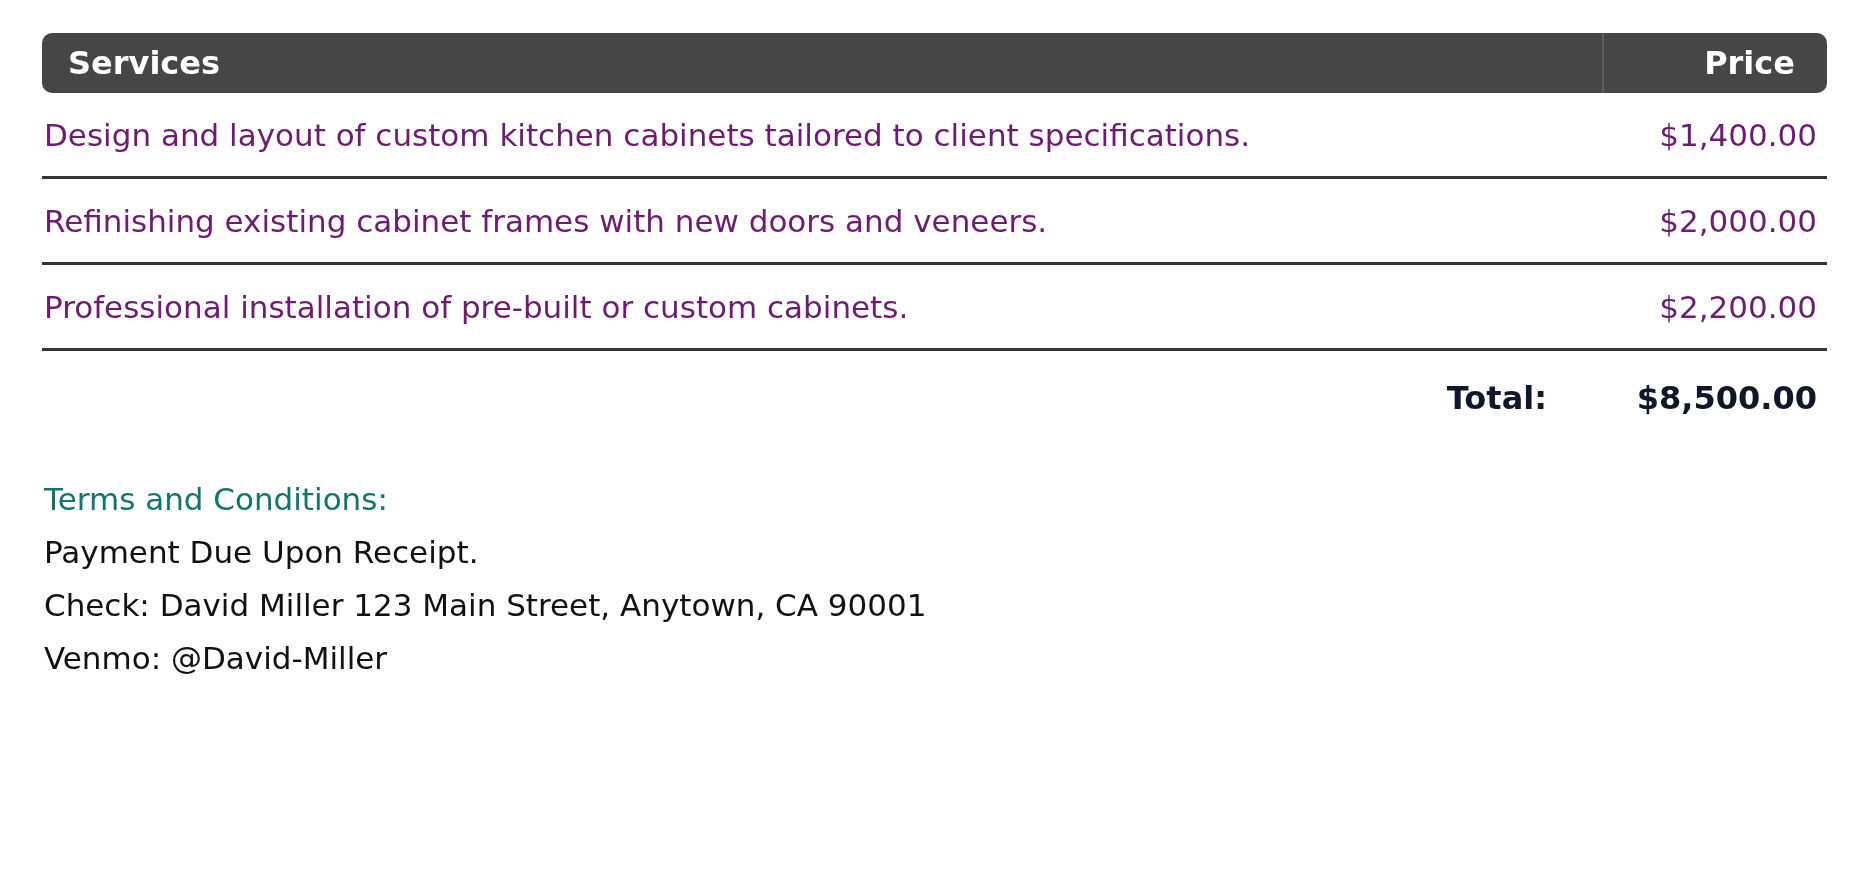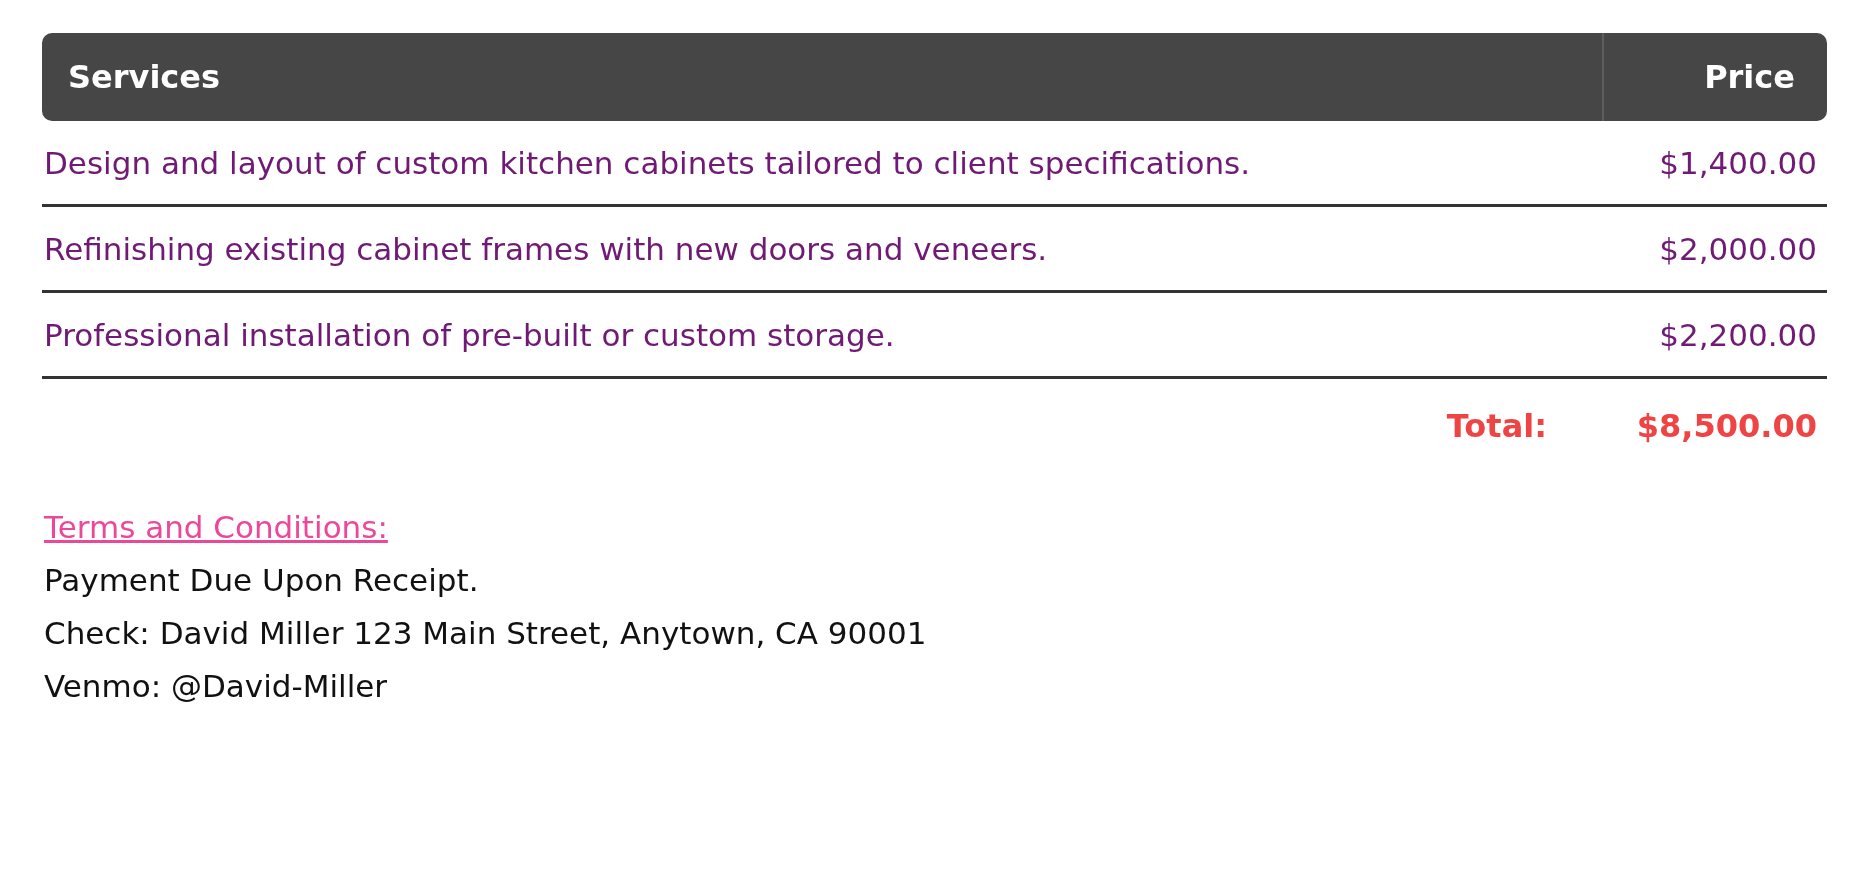--- a/index.html
+++ b/index.html
@@ -16,21 +16,21 @@
     top: 33px;
     width: 1785px;
   }
 
   
   .services-table { width: 100%; }
 
   .table-header {
     display: flex;
     align-items: stretch;
-    height: 88px;
+    height: 60px;
     background: #464646;
     border-radius: 10px;
     color: #ffffff;
     font-weight: bold;
     font-size: 32px;
     overflow: hidden;
   }
   .th-services {
     flex: 1;
     display: flex;
@@ -64,44 +64,43 @@
     padding-right: 10px;
     white-space: nowrap;
   }
 
   .total-row {
     display: flex;
     align-items: center;
     height: 93px;
     font-weight: bold;
     font-size: 32px;
-    color: #ef4444;
+    color: #0f172a;
   }
   .total-label {
     flex: 1;
     text-align: right;
     padding-right: 55px;
   }
   .total-value {
     width: 225px;
     text-align: right;
     padding-right: 10px;
     white-space: nowrap;
   }
 
   
   .terms {
     margin-top: 28px;
     padding-left: 2px;
     font-size: 31px;
   }
   .terms-heading {
-    color: #ec4899;
+    color: #0f766e;
     line-height: 54px;
-    text-decoration: underline;
   }
   .terms-line {
     color: #111111;
     line-height: 53px;
   }
 </style>
 </head>
 <body>
 
 <div class="invoice">
@@ -117,21 +116,21 @@
       <div class="td-desc">Design and layout of custom kitchen cabinets tailored to client specifications.</div>
       <div class="td-price">$1,400.00</div>
     </div>
 
     <div class="table-row">
       <div class="td-desc">Refinishing existing cabinet frames with new doors and veneers.</div>
       <div class="td-price">$2,000.00</div>
     </div>
 
     <div class="table-row">
-      <div class="td-desc">Professional installation of pre-built or custom storage.</div>
+      <div class="td-desc">Professional installation of pre-built or custom cabinets.</div>
       <div class="td-price">$2,200.00</div>
     </div>
 
 
     <div class="total-row">
       <div class="total-label">Total:</div>
       <div class="total-value">$8,500.00</div>
     </div>
 
   </div>

